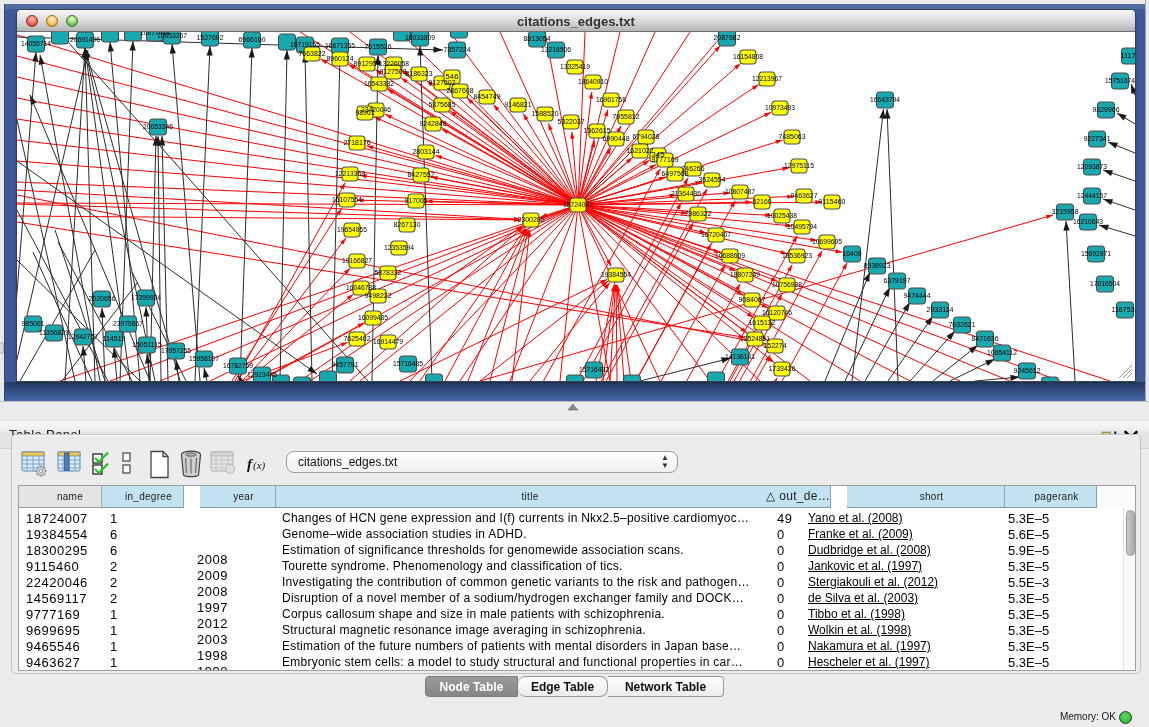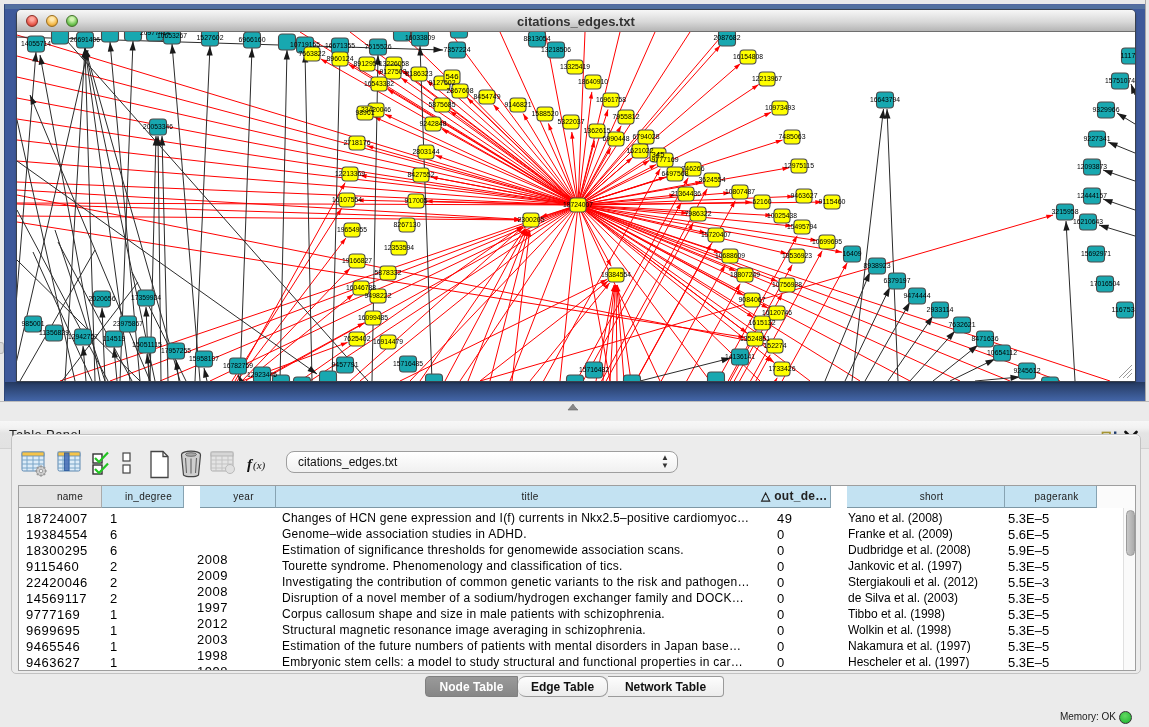--- a/index.html
+++ b/index.html
@@ -34,21 +34,21 @@
   border:1px solid #9e9e9e; overflow:hidden; }
 .hcell { position:absolute; top:0; height:22px; background:#c3e2f2; border-right:1px solid #87a3b2;
   border-bottom:1px solid #7d97a5; font-size:10px; color:#222; text-align:center; line-height:21px; letter-spacing:0.3px; text-indent:12px; }
 .trow { position:absolute; left:0; width:1118px; height:16px; font-size:13px; color:#000; }
 .trow span { position:absolute; top:1px; white-space:nowrap; overflow:hidden; }
 .c1 { left:7px; width:80px; letter-spacing:0.5px; }
 .c2 { left:91px; width:80px; letter-spacing:0.5px; }
 .c3 { left:178px; width:60px; letter-spacing:0.5px;margin-top:41px; }
 .c4 { left:263px; width:496px; font-size:12px; letter-spacing:0.25px; }
 .c5 { left:758px; width:70px; letter-spacing:0.5px; }
-.c6 { left:829px; width:155px; font-size:12px; }
+.c6 { left:789px; width:155px; font-size:12px;text-decoration:underline; }
 .c7 { left:989px; width:90px; }
 #scrollbar { left:1104px; top:22px; width:14px; height:163px; background:#fafafa; border-left:1px solid #e0e0e0; }
 #thumb { left:2px; top:2px; width:9px; height:46px; background:linear-gradient(90deg,#c9c9c9,#ababab); border-radius:5px; border:1px solid #9a9a9a; }
 #tabs { left:425px; top:274px; height:21px; }
 .tab { position:absolute; top:0; height:21px; font-size:12px; font-weight:bold; text-align:center; line-height:20px;
   border:1px solid #9a9a9a; background:linear-gradient(#fdfdfd,#ececec); color:#111; }
 #tab1 { left:0; width:93px; border-radius:4px 0 0 4px; background:linear-gradient(#9a9a9a,#868686); color:#fff; border-color:#808080; }
 #tab2 { left:93px; width:90px; border-left:none;border-radius:8px; }
 #tab3 { left:183px; width:116px; border-left:none; border-radius:0 4px 4px 0; }
 #memory { right:33px; top:309px; font-size:10px; color:#1a1a1a; position:absolute; }
@@ -820,21 +820,21 @@
       <div class="abs" id="dropdown">
           <span>citations_edges.txt</span>
         <div id="stepper">▲<br>▼</div>
       </div>
     </div>
     <div class="abs" id="tablewrap">
       <div class="hcell" style="left:0;width:83px;background:#e4e4e4;border-right-color:#aaa;border-bottom-color:#9a9a9a;text-indent:20px;">name</div>
       <div class="hcell" style="left:83px;width:82px;">in_degree</div>
       <div class="hcell" style="left:181px;width:76px;">year</div>
       <div class="hcell" style="left:257px;width:497px;">title</div>
-      <div class="hcell" style="left:738px;width:74px;text-align:left;font-size:12px;text-indent:0;font-weight:bold;"><span style="padding-left:4px;">△ out_de…</span></div>
+      <div class="hcell" style="left:738px;width:74px;text-align:right;font-size:12px;text-indent:0;"><span style="padding-left:4px;">△ out_de…</span></div>
       <div class="hcell" style="left:828px;width:158px;">short</div>
       <div class="hcell" style="left:986px;width:92px;">pagerank</div>
       <div class="hcell" style="left:1078px;width:40px;background:#fbfbfb;border-right:none;border-bottom:none;"></div>
 <div class="trow" style="top:24px">
 <span class="c1">18724007</span>
           <span class="c2">1</span>
           <span class="c3">2008</span>
           <span class="c4">Changes of HCN gene expression and I(f) currents in Nkx2.5–positive cardiomyoc…</span>
           <span class="c5">49</span>
           <span class="c6">Yano et al. (2008)</span>

